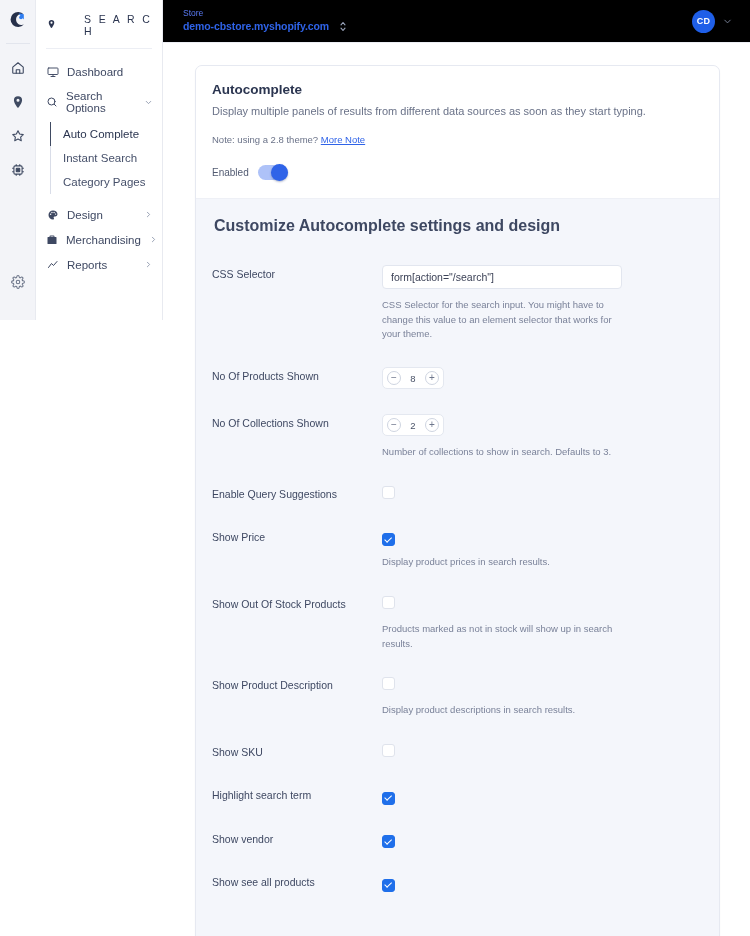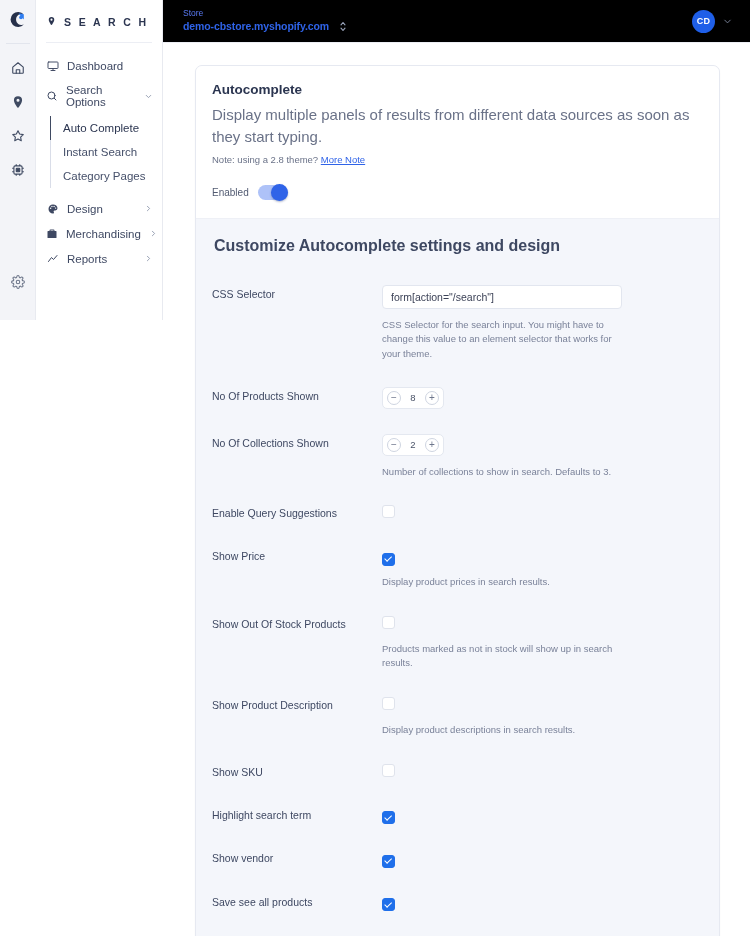--- a/index.html
+++ b/index.html
@@ -40,21 +40,21 @@
     border-right: 1px solid #e8eaf0;
     padding: 0 0 0 0;
     position: relative;
   }
   .brand {
     display: flex; align-items: center; gap: 7px;
     padding: 13px 0 0 10px;
     color: #252f45;
   }
   .brand-word {
-    font-size: 10.5px; letter-spacing: 2.4px; font-weight: 700; color: #2b3550;
+    font-size: 10.5px; letter-spacing: 2.4px; font-weight: 400; color: #2b3550; margin-left: 20px;
   }
   .brand-rule { height: 1px; background: #eceef4; margin: 11px 10px 0 10px; }
 
   .nav-list { padding: 10px 0 0 0; }
   .nav-item {
     display: flex; align-items: center; gap: 8px;
     padding: 6px 9px 6px 10px;
     font-size: 11.5px; color: #3e4862; cursor: pointer;
     position: relative;
   }
@@ -107,21 +107,21 @@
     box-shadow: 0 1px 2px rgba(30,40,70,.03);
   }
   .card-head {
     background: #ffffff;
     padding: 16px 18px 18px 16px;
     display: flex; align-items: flex-start; justify-content: space-between;
     border-bottom: 1px solid #eef0f6;
     flex-direction: column;
   }
   .card-title { font-size: 13.5px; font-weight: 700; color: #2b3550; margin-bottom: 7px; }
-  .card-sub { font-size: 15px; color: #6a7288; line-height: 1.45; margin-bottom: 6px; }
+  .card-sub { font-size: 11px; color: #6a7288; line-height: 1.45; margin-bottom: 14px; }
   .card-note { font-size: 9.5px; color: #6a7288; }
   .card-note a { color: #2f63e8; text-decoration: underline; cursor: pointer; }
   .toggle-wrap { display: flex; align-items: center; gap: 9px; padding-top: 20px; white-space: nowrap; }
   .toggle-label { font-size: 10px; color: #525b72; }
   .toggle {
     width: 30px; height: 15px; border-radius: 10px;
     background: #aec2f8; position: relative; cursor: pointer;
   }
   .toggle .knob {
     position: absolute; right: 0; top: -1px;
@@ -456,21 +456,21 @@
           </div>
 
           <div class="row">
             <div class="row-label">Show vendor</div>
             <div class="row-ctrl">
               <div class="cbx on"></div>
             </div>
           </div>
 
           <div class="row">
-            <div class="row-label">Save see all products</div>
+            <div class="row-label">Show see all products</div>
             <div class="row-ctrl">
               <div class="cbx on"></div>
             </div>
           </div>
 
         </div>
 
         <div class="card-foot">
           <button class="save-btn">Save</button>
         </div>

